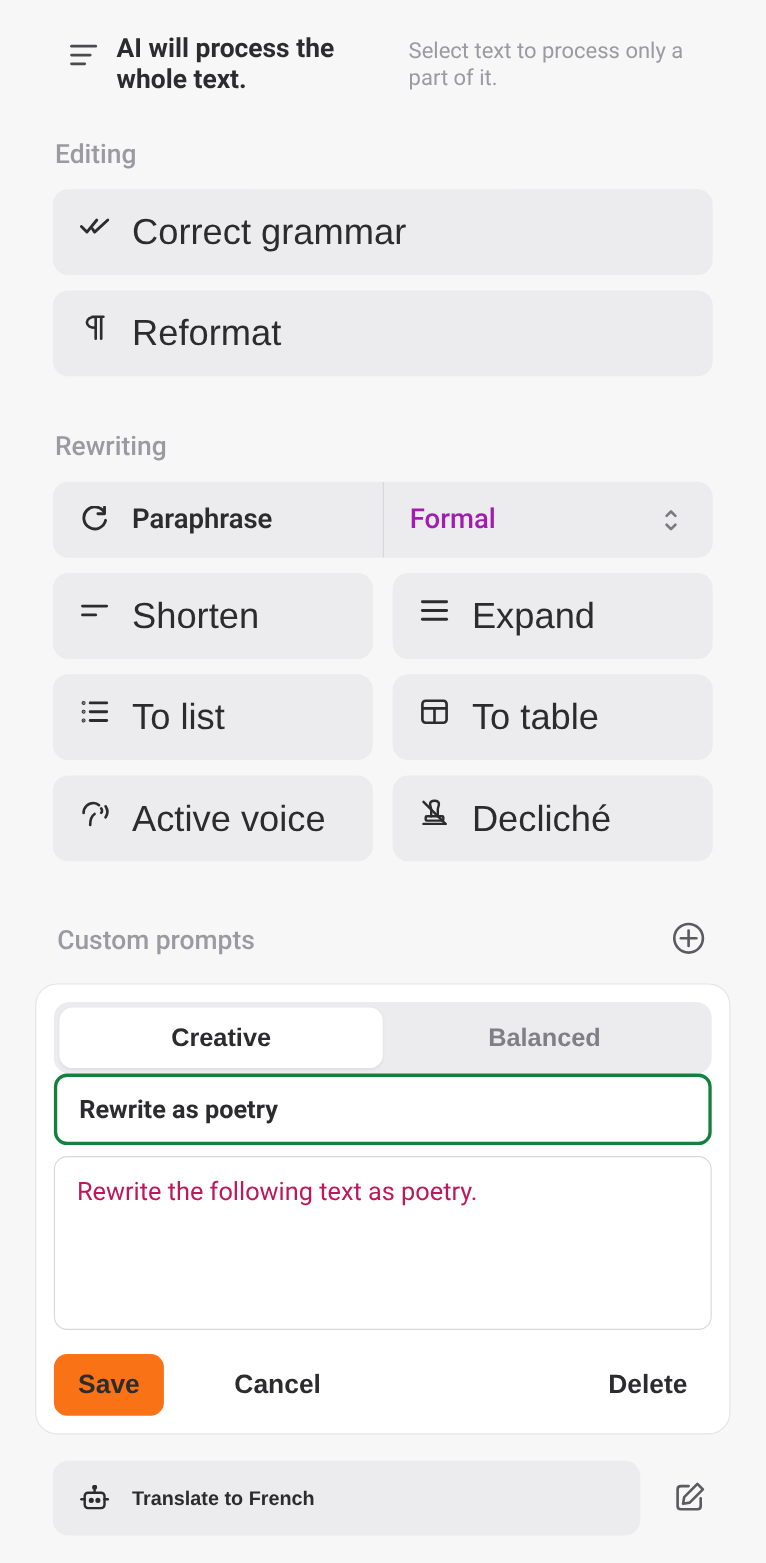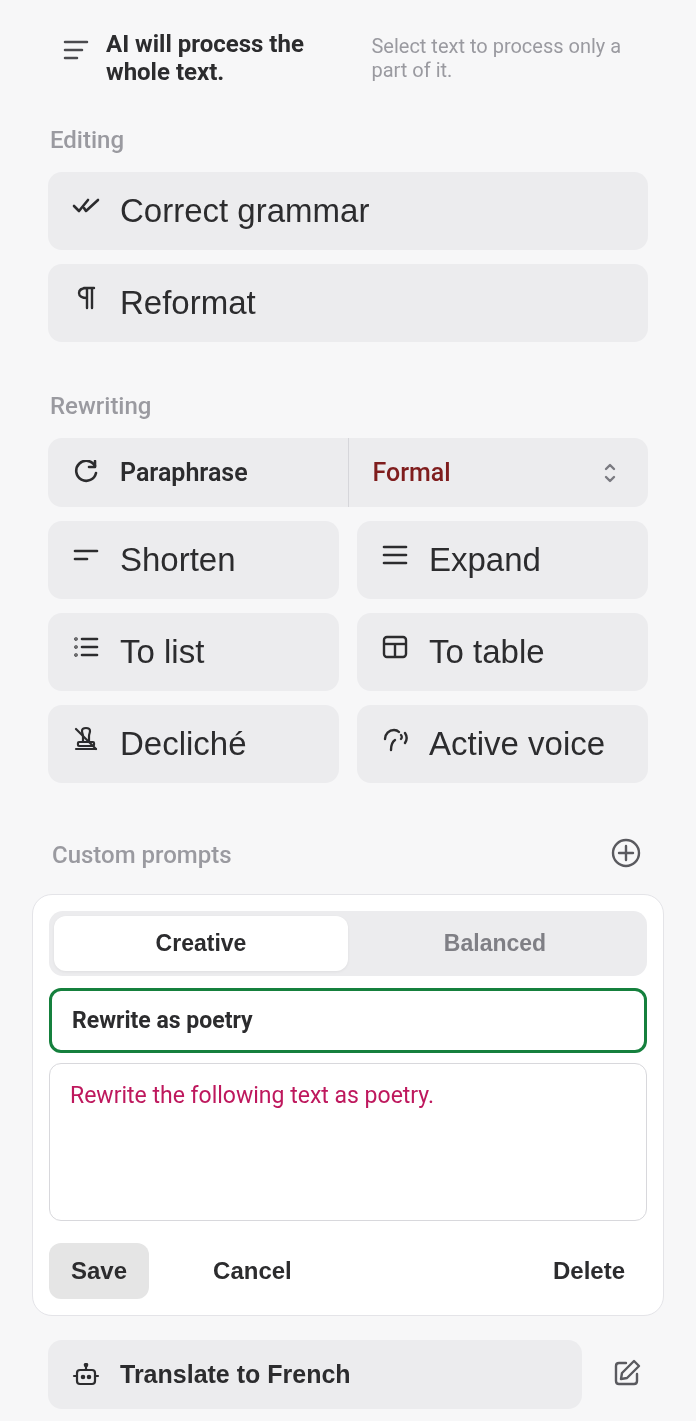--- a/index.html
+++ b/index.html
@@ -92,21 +92,21 @@
     .paraphrase-right {
       flex: 1;
       display: flex;
       align-items: center;
       justify-content: space-between;
       padding: 20px 24px;
       border-left: 1px solid #d6d6da;
       cursor: pointer;
       font-size: 25px;
       font-weight: 500;
-      color: #7f1d1d;
+      color: #a21caf;
     }
     .icon {
       display: inline-flex;
       align-items: center;
       justify-content: center;
       width: 28px;
       height: 28px;
       flex-shrink:0;
     }
     .custom-header {
@@ -133,21 +133,20 @@
       padding: 16px;
       margin-bottom: 24px;
       margin-left: -16px;
       margin-right: -16px;
     }
     .seg-control {
       display: flex;
       background: #ececee;
       border-radius: 14px;
       padding: 5px;
-      margin-bottom: 12px;
     }
     .seg-item {
       flex: 1;
       text-align: center;
       padding: 14px 8px;
       font-size: 23px;
       font-weight: 600;
       color: #7f7f85;
       border-radius: 12px;
       cursor: pointer;
@@ -192,40 +191,40 @@
       border: none;
       background: transparent;
       font-size: 24px;
       font-weight: 600;
       color: #2c2c2e;
       cursor: pointer;
       padding: 14px 22px;
       border-radius: 12px;
     }
     .btn.primary {
-      background: #e5e5e5;
+      background: #f97316;
     }
     .btn.delete {
       margin-left: auto;
     }
     .translate-row {
       display: flex;
       align-items: center;
       gap: 24px;
     }
     .translate-btn {
       flex: 1;
       background: #ececee;
       border: none;
       border-radius: 14px;
       padding: 20px 24px;
       display: flex;
       align-items: center;
       gap: 20px;
-      font-size: 25px;
+      font-size: 18px;
       font-weight: 600;
       color: #2c2c2e;
       cursor: pointer;
       text-align: left;
     }
     .edit-icon-btn {
       background: none;
       border: none;
       cursor: pointer;
       padding: 6px;
@@ -341,39 +340,39 @@
           <line x1="13" y1="9" x2="13" y2="22"></line>
         </svg>
       </span>
       <span>To table</span>
     </button>
   </div>
 
   <div class="button-row">
     <button class="action-button">
       <span class="icon">
+        <svg width="28" height="26" viewBox="0 0 28 26" fill="none" stroke="#2c2c2e" stroke-width="2.4" stroke-linecap="round" stroke-linejoin="round">
+          <path d="M4 13 C4 8 8 4 13 4 C16 4 18 6 18 6"></path>
+          <path d="M10 24 C10 20 11 16 14 14"></path>
+          <path d="M20 9 C21 10 21 12 20 13"></path>
+          <path d="M24 7 C26 10 26 14 24 17"></path>
+        </svg>
+      </span>
+      <span>Active voice</span>
+    </button>
+    <button class="action-button">
+      <span class="icon">
         <svg width="26" height="26" viewBox="0 0 26 26" fill="none" stroke="#2c2c2e" stroke-width="2.2" stroke-linecap="round">
           <rect x="5" y="16" width="16" height="4" rx="1"></rect>
           <path d="M10 16 V10 C10 8 9 7 9 5 C9 3 11 2 13 2 C15 2 17 3 17 5 C17 7 16 8 16 10 V16"></path>
           <line x1="3" y1="23" x2="23" y2="23"></line>
           <line x1="3" y1="3" x2="23" y2="23"></line>
         </svg>
       </span>
       <span>Decliché</span>
-    </button>
-    <button class="action-button">
-      <span class="icon">
-        <svg width="28" height="26" viewBox="0 0 28 26" fill="none" stroke="#2c2c2e" stroke-width="2.4" stroke-linecap="round" stroke-linejoin="round">
-          <path d="M4 13 C4 8 8 4 13 4 C16 4 18 6 18 6"></path>
-          <path d="M10 24 C10 20 11 16 14 14"></path>
-          <path d="M20 9 C21 10 21 12 20 13"></path>
-          <path d="M24 7 C26 10 26 14 24 17"></path>
-        </svg>
-      </span>
-      <span>Active voice</span>
     </button>
   </div>
 </div>
 
 <div class="custom-header">
   <div class="section-label">Custom prompts</div>
   <button class="add-icon-btn">
     <svg width="32" height="32" viewBox="0 0 32 32" fill="none" stroke="#5a5a5f" stroke-width="2.4">
       <circle cx="16" cy="16" r="13"></circle>
       <line x1="16" y1="9" x2="16" y2="23" stroke-linecap="round"></line>

